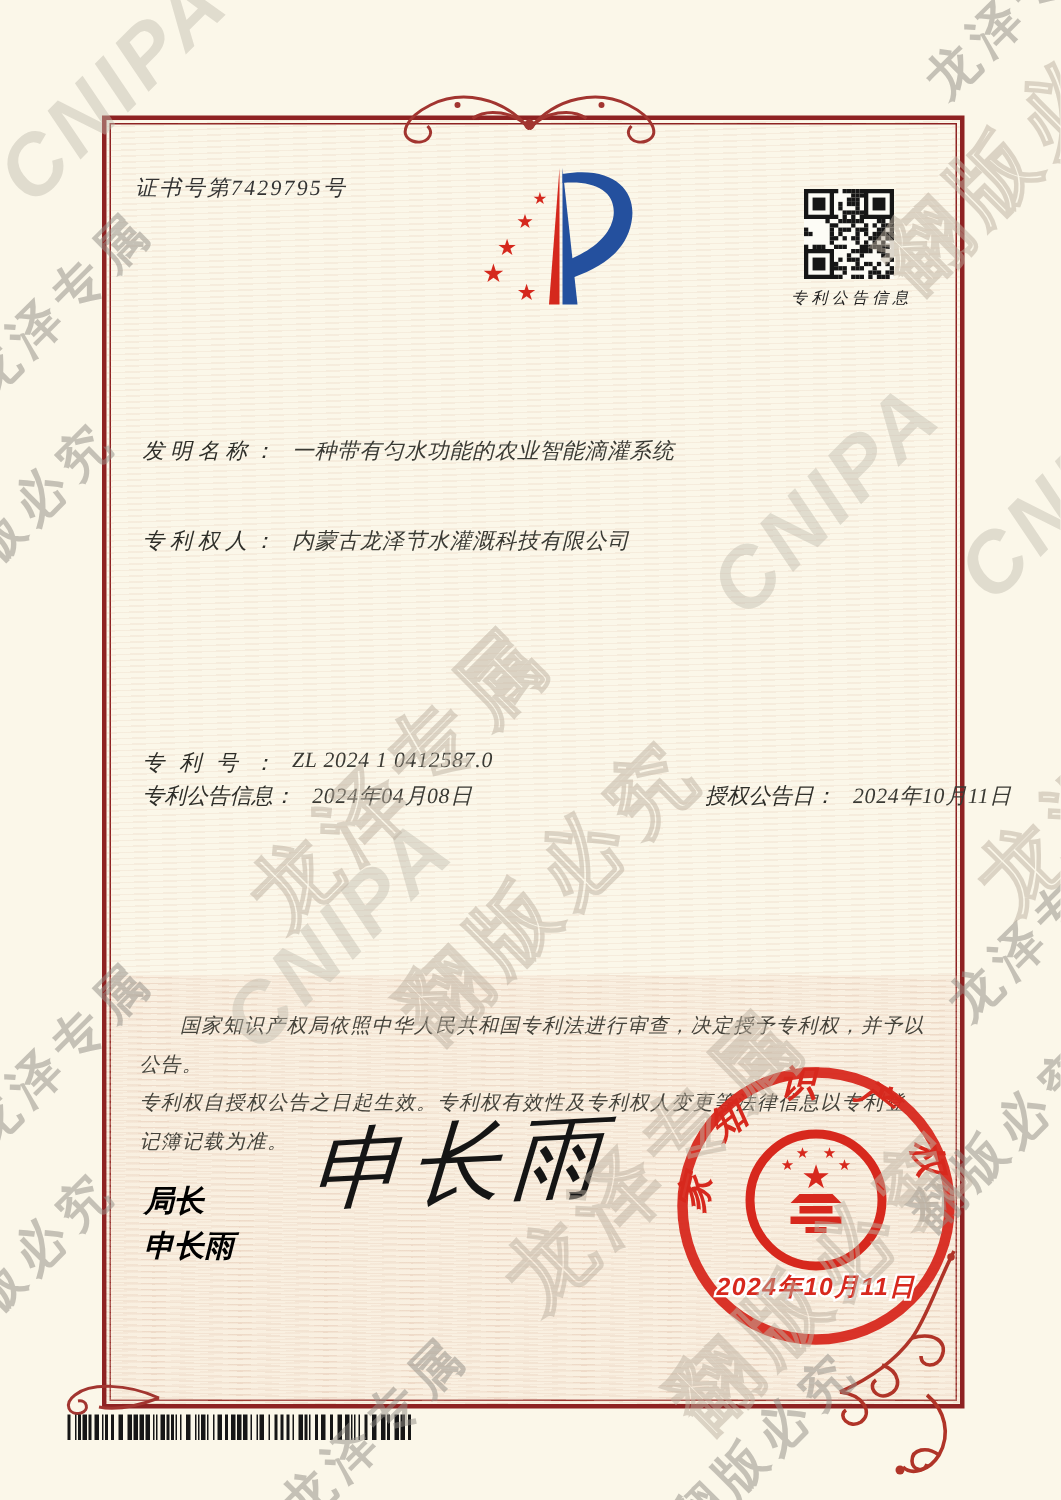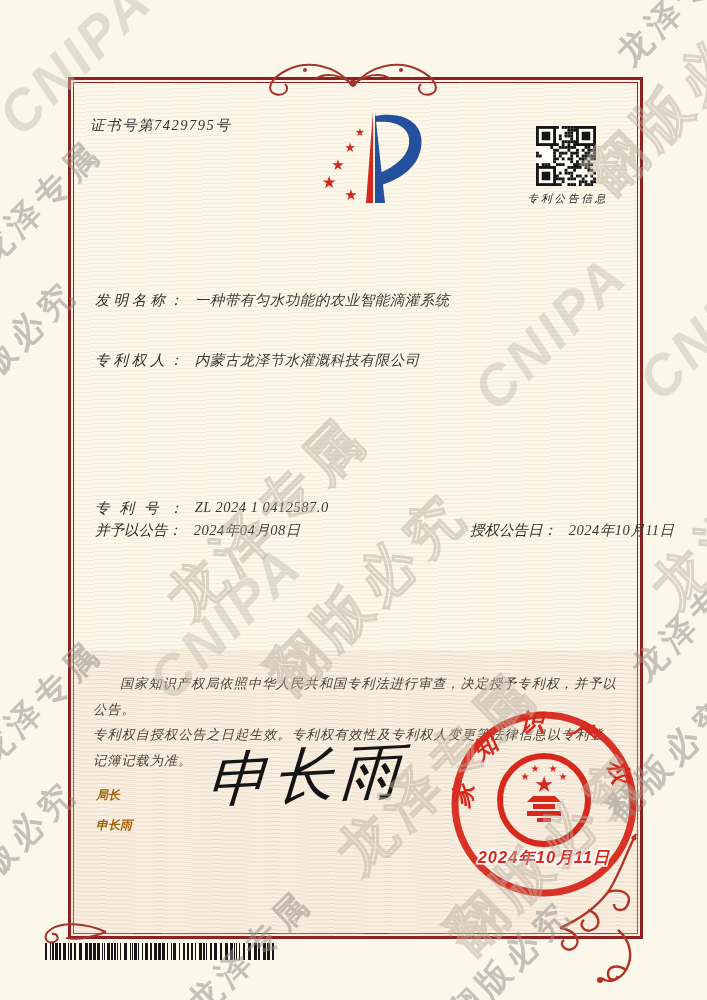--- a/index.html
+++ b/index.html
@@ -30,21 +30,21 @@
   .logo{position:absolute;left:318px;top:108px;}
   .row{position:absolute;left:95px;font-size:14.5px;color:#3a3a34;white-space:nowrap;}
   .lbl{display:inline-block;width:88px;text-align-last:justify;color:#2e2e29;vertical-align:top;}
   .lbl.nat{width:auto;text-align-last:auto;}
   .val{margin-left:8px;color:#3a3a34;letter-spacing:.5px;}
   .val.block{display:inline-block;white-space:normal;width:428px;line-height:22px;vertical-align:top;}
   .rcol{position:absolute;left:375px;top:0;}
   .statement{position:absolute;left:93px;width:524px;top:671px;font-size:13.2px;line-height:25.5px;
              color:#45433b;letter-spacing:1px;}
   .statement .l1{text-indent:27px;}
-  .signer{position:absolute;left:96px;font-size:12px;font-weight:bold;color:#a16207;
+  .signer{position:absolute;left:96px;font-size:20px;font-weight:bold;color:#000000;
           font-family:"Liberation Sans","DejaVu Sans",sans-serif;}
   .signature{position:absolute;left:208px;top:736px;font-size:60px;color:#151515;
              transform:skewX(-6deg) rotate(-3deg);letter-spacing:6px;}
   .seal{position:absolute;left:443px;top:706px;z-index:7;}
   .footer-page{position:absolute;left:68px;width:569px;top:897px;text-align:center;
                font-size:12px;letter-spacing:1px;color:#333;}
   .barcode{position:absolute;left:45px;top:943px;width:232px;height:17px;z-index:5;}
   .barcode span{display:inline-block;height:17px;background:#161616;vertical-align:top;}
   .ornament{position:absolute;z-index:3;}
 </style>
@@ -296,21 +296,21 @@
   </div>
 
 
 
   <div class="row" style="top:499px;width:560px">
     <span class="lbl">专利号：</span>
     <span class="val">ZL 2024 1 0412587.0</span>
   </div>
 
   <div class="row" style="top:521px;width:560px">
-    <span class="lbl nat">并予以公告：</span>
+    <span class="lbl nat">专利公告信息：</span>
     <span class="val">2024年04月08日</span>
     <span class="rcol">
       <span class="lbl nat">授权公告日：</span>
       <span class="val">2024年10月11日</span>
     </span>
   </div>
 
 
 
   <div class="statement">

